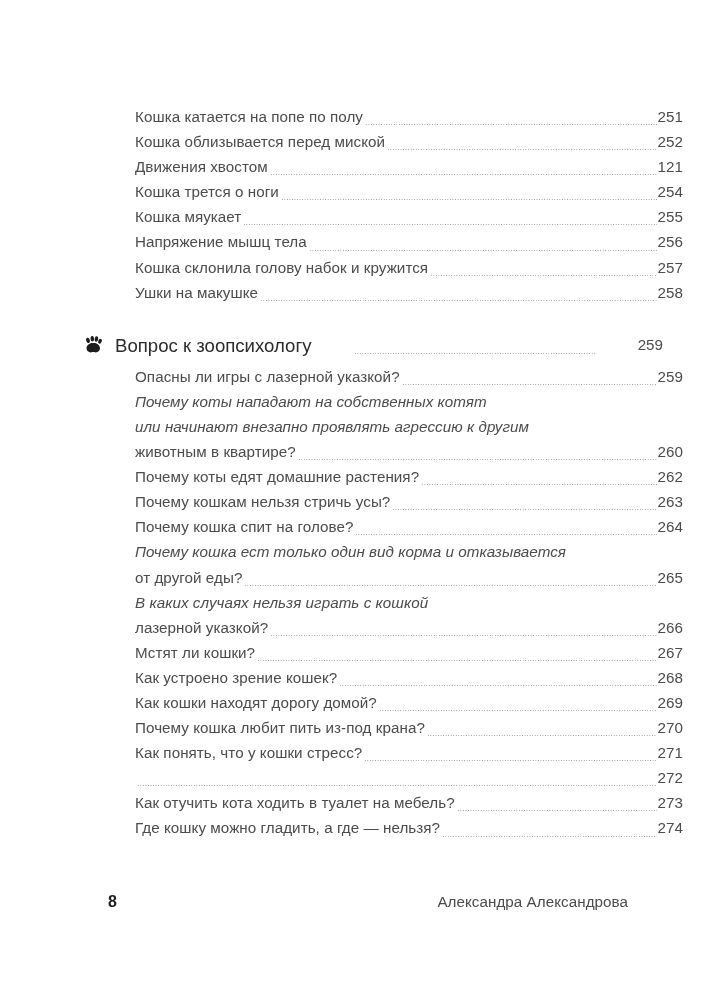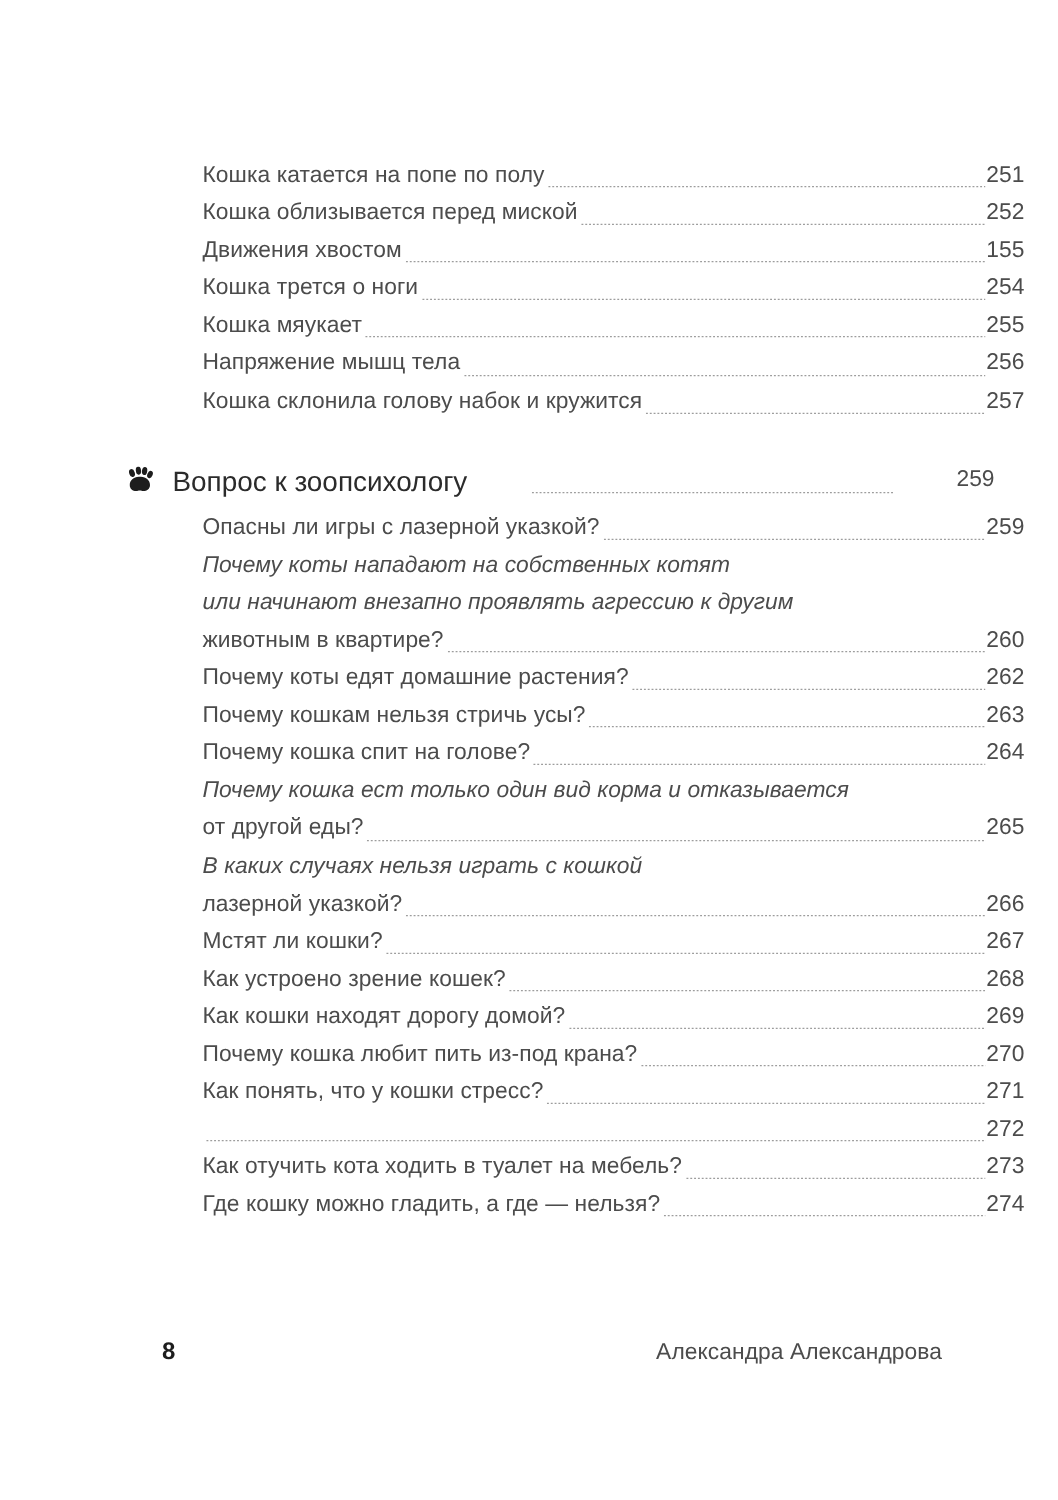--- a/index.html
+++ b/index.html
@@ -182,41 +182,46 @@
           <span class="pageno">251</span>
         </div>
         <div class="entry lvl2">
           <span class="label">Кошка облизывается перед миской</span>
           <span class="leader"></span>
           <span class="pageno">252</span>
         </div>
         <div class="entry lvl2">
           <span class="label">Движения хвостом</span>
           <span class="leader"></span>
-          <span class="pageno">155</span>
+          <span class="pageno">121</span>
         </div>
         <div class="entry lvl2">
           <span class="label">Кошка трется о ноги</span>
           <span class="leader"></span>
           <span class="pageno">254</span>
         </div>
         <div class="entry lvl2">
           <span class="label">Кошка мяукает</span>
           <span class="leader"></span>
           <span class="pageno">255</span>
         </div>
         <div class="entry lvl2">
           <span class="label">Напряжение мышц тела</span>
           <span class="leader"></span>
           <span class="pageno">256</span>
         </div>
         <div class="entry lvl2">
           <span class="label">Кошка склонила голову набок и кружится</span>
           <span class="leader"></span>
           <span class="pageno">257</span>
+        </div>
+        <div class="entry lvl2">
+          <span class="label">Ушки на макушке</span>
+          <span class="leader"></span>
+          <span class="pageno">258</span>
         </div>
       </div>
 
     <div class="section-block">
 
       <div class="section-head">
         <span class="paw">
           <svg viewBox="0 0 19 18" width="19" height="18" aria-hidden="true">
             <ellipse cx="4.0" cy="4.4" rx="1.85" ry="2.7" fill="#1d1d1d" transform="rotate(-18 4.0 4.4)"></ellipse>
             <ellipse cx="8.3" cy="2.7" rx="1.75" ry="2.75" fill="#1d1d1d" transform="rotate(-6 8.3 2.7)"></ellipse>

